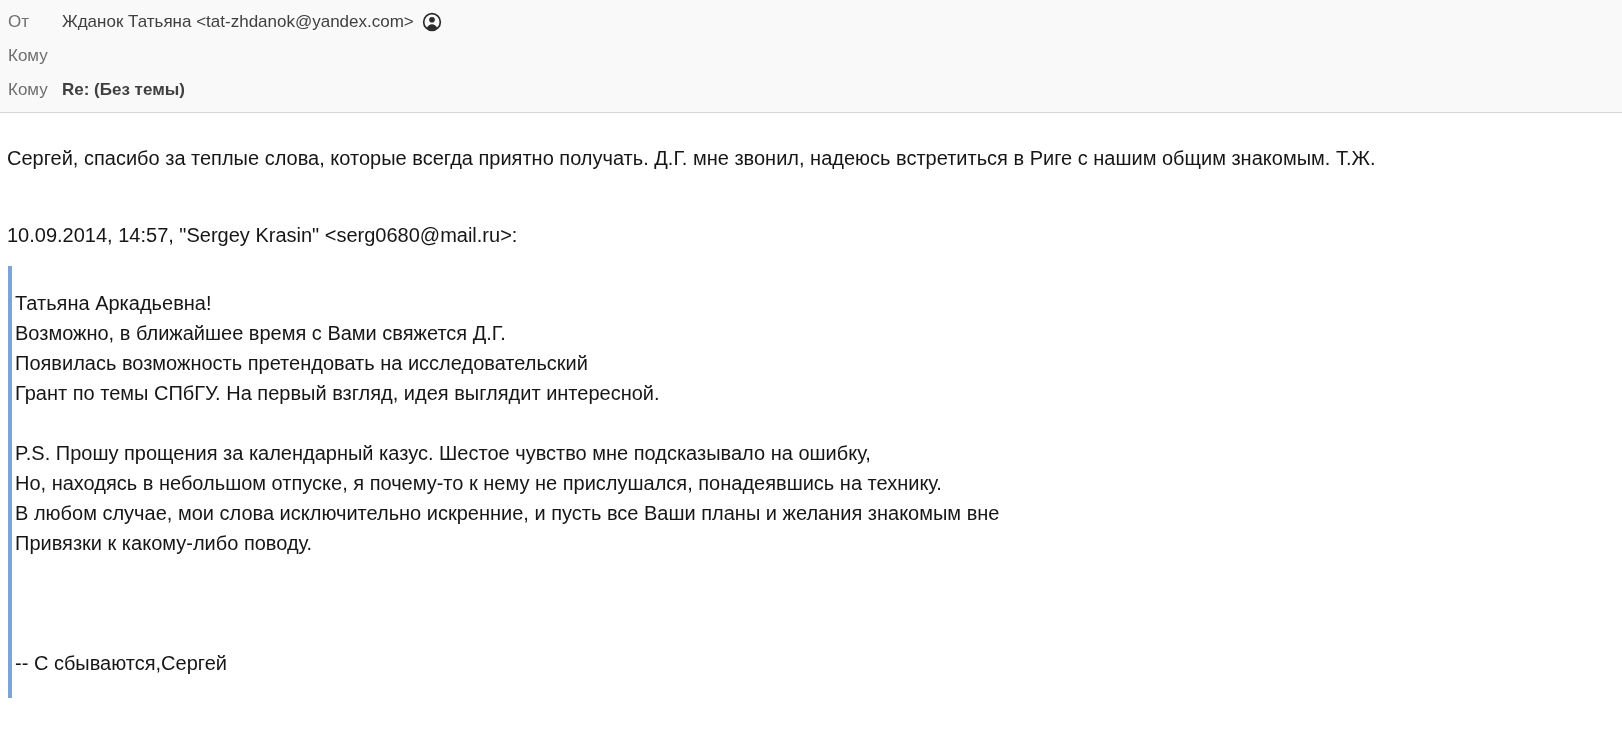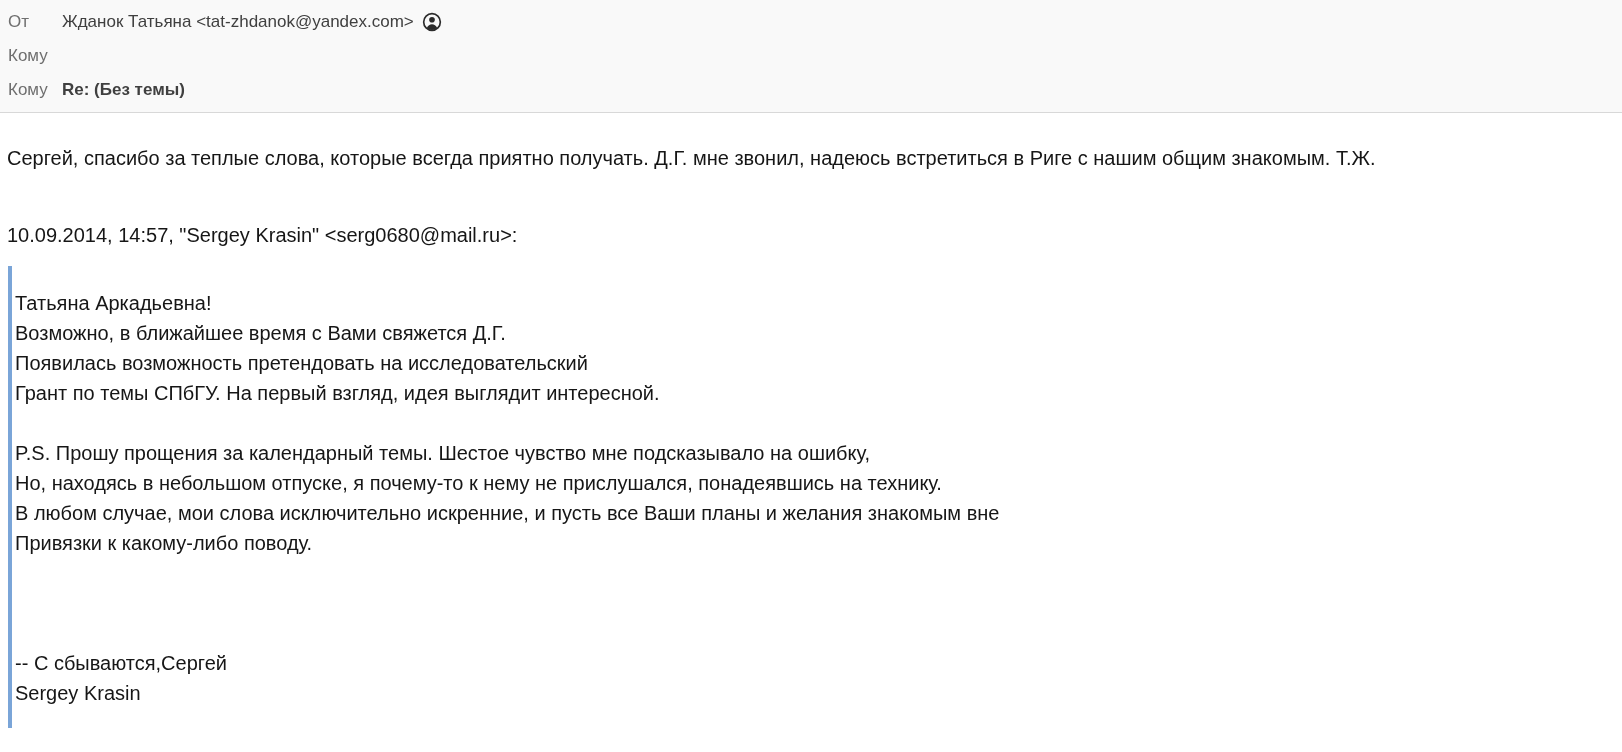--- a/index.html
+++ b/index.html
@@ -83,23 +83,22 @@
   <div class="line">Сергей, спасибо за теплые слова, которые всегда приятно получать. Д.Г. мне звонил, надеюсь встретиться в Риге с нашим общим знакомым. Т.Ж.</div>
   <div class="spacer"></div>
   <div class="line">10.09.2014, 14:57, "Sergey Krasin" &lt;serg0680@mail.ru&gt;:</div>
 
   <div class="quote-block">
     <div class="qline">Татьяна Аркадьевна!</div>
     <div class="qline">Возможно, в ближайшее время с Вами свяжется Д.Г.</div>
     <div class="qline">Появилась возможность претендовать на исследовательский</div>
     <div class="qline">Грант по темы СПбГУ. На первый взгляд, идея выглядит интересной.</div>
     <div class="qline"></div>
-    <div class="qline">P.S. Прошу прощения за календарный темы. Шестое чувство мне подсказывало на ошибку,</div>
+    <div class="qline">P.S. Прошу прощения за календарный казус. Шестое чувство мне подсказывало на ошибку,</div>
     <div class="qline">Но, находясь в небольшом отпуске, я почему-то к нему не прислушался, понадеявшись на технику.</div>
     <div class="qline">В любом случае, мои слова исключительно искренние, и пусть все Ваши планы и желания знакомым вне</div>
     <div class="qline">Привязки к какому-либо поводу.</div>
     <div class="qline"></div>
     <div class="qline"></div>
     <div class="qline"></div>
     <div class="qline">-- С сбываются,Сергей</div>
-    <div class="qline">Sergey Krasin</div>
   </div>
 </div>
 
 </body></html>

